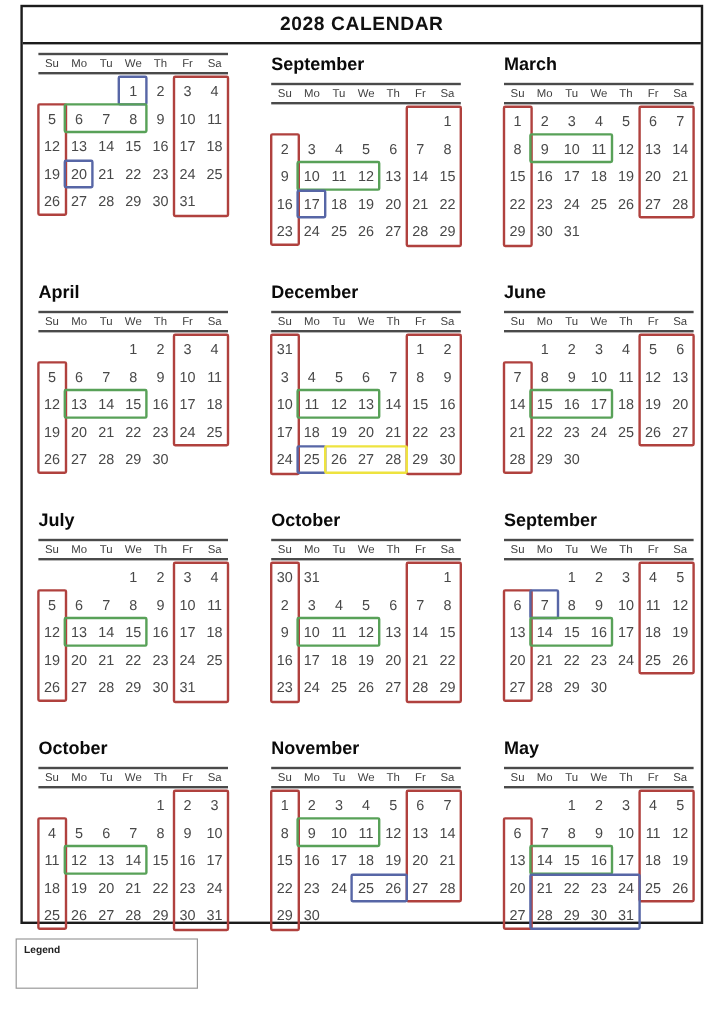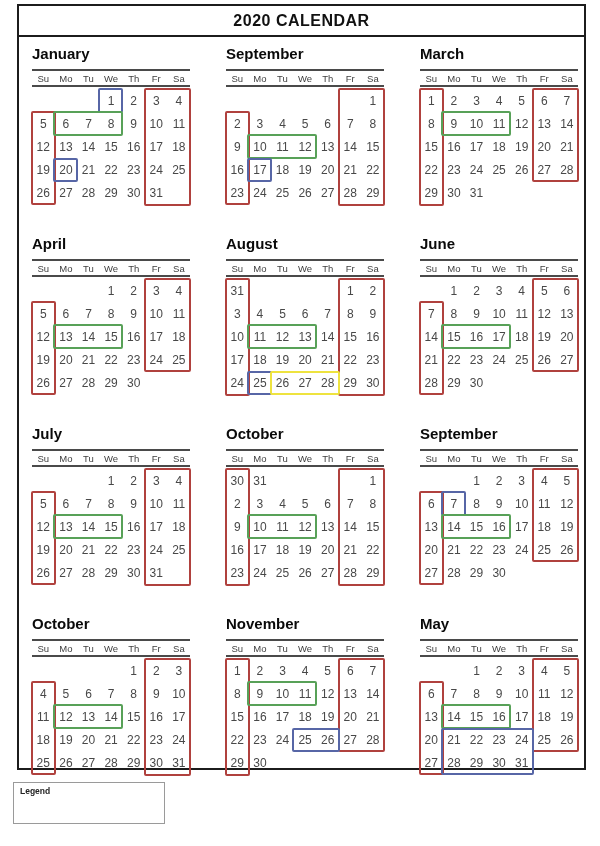--- a/index.html
+++ b/index.html
@@ -30,24 +30,23 @@
   .legend-grid{display:grid;grid-template-columns:68px auto;grid-template-rows:repeat(2,15px);grid-auto-flow:column;}
   .legend-item{display:flex;align-items:center;}
   .swatch{display:inline-block;width:24px;height:8px;border:2px solid #000;border-radius:3px;margin-right:6px;background:#fff;box-sizing:content-box;}
   .legend-label{font-size:7.5px;color:#333;white-space:nowrap;}
 </style>
 </head>
 <body>
 
 <div class="canvas">
   <div class="sheet">
-    <div class="title-bar">2020 CALENDAR</div>
+    <div class="title-bar">2028 CALENDAR</div>
     <div class="months" id="months">
         <div class="month">
-          <div class="month-title">January</div>
           <div class="dow">
             <span class="dowl">Su</span>
             <span class="dowl">Mo</span>
             <span class="dowl">Tu</span>
             <span class="dowl">We</span>
             <span class="dowl">Th</span>
             <span class="dowl">Fr</span>
             <span class="dowl">Sa</span>
           </div>
           <div class="dates">
@@ -244,21 +243,21 @@
             <div class="cell">29</div>
             <div class="cell">30</div>
             <div class="cell"></div>
             <div class="cell"></div>
             <div class="box" style="left: -1.5px; top: 22.2px; width: 25.1px; height: 94.3px; border-color: rgb(176, 65, 62);"></div>
             <div class="box" style="left: 111.5px; top: -1px; width: 47.7px; height: 94.3px; border-color: rgb(176, 65, 62);"></div>
             <div class="box" style="left: 21.1px; top: 45.4px; width: 70.3px; height: 24.7px; border-color: rgb(88, 161, 88);"></div>
           </div>
         </div>
         <div class="month">
-          <div class="month-title">August</div>
+          <div class="month-title">December</div>
           <div class="dow">
             <span class="dowl">Su</span>
             <span class="dowl">Mo</span>
             <span class="dowl">Tu</span>
             <span class="dowl">We</span>
             <span class="dowl">Th</span>
             <span class="dowl">Fr</span>
             <span class="dowl">Sa</span>
           </div>
           <div class="dates">

